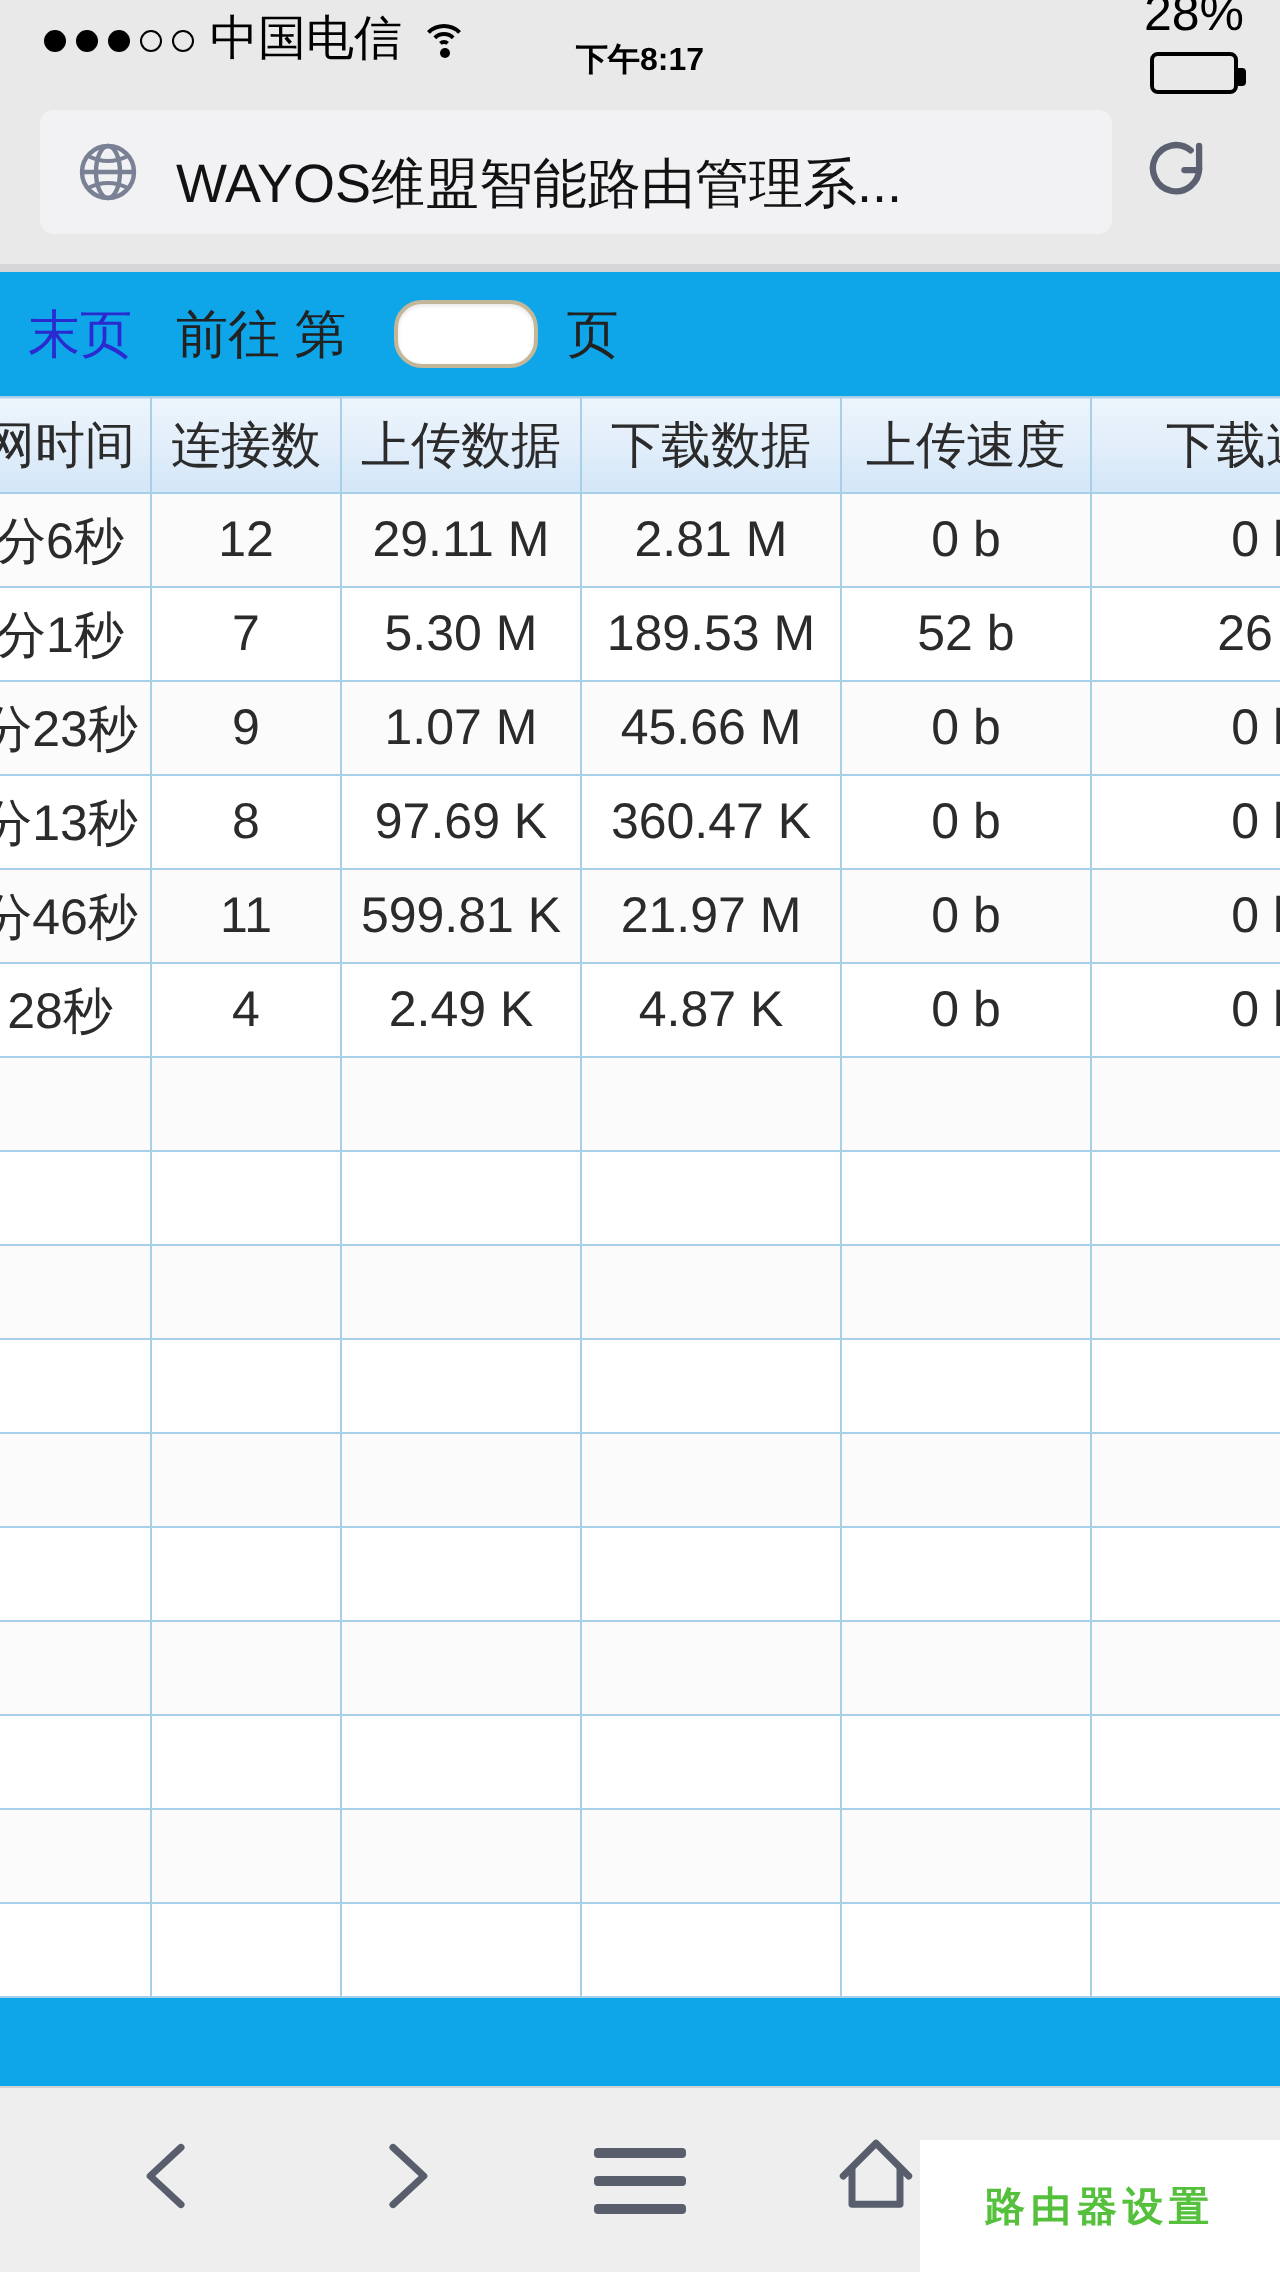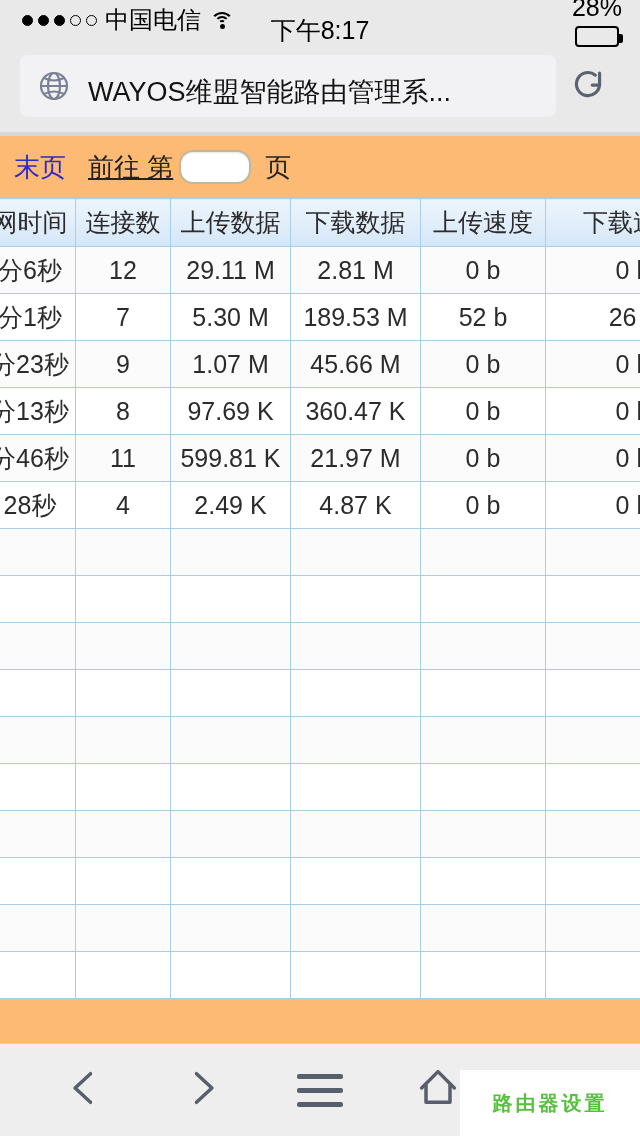--- a/index.html
+++ b/index.html
@@ -25,21 +25,21 @@
   .dot.filled{background:#000;}
   .carrier{font-size:24px;letter-spacing:0px;line-height:1;}
   .wifi{width:26px;height:20px;position:relative;display:inline-block;}
   .wifi i{position:absolute;left:50%;transform:translateX(-50%);border:2.2px solid #000;border-bottom-color:transparent;border-left-color:transparent;border-right-color:transparent;border-radius:50%;}
   .wifi i.a{width:24px;height:24px;top:2px;}
   .wifi i.b{width:15px;height:15px;top:6px;}
   .wifi i.c{width:7px;height:7px;top:10px;}
   .wifi u{position:absolute;left:50%;margin-left:-2.5px;bottom:1px;width:5px;height:5px;background:#000;border-radius:50%;}
   .sb-center{
     position:absolute;left:0;right:0;text-align:center;
-    font-size:25px;font-weight:normal;pointer-events:none;margin-top:20px;
+    font-size:16px;font-weight:bold;pointer-events:none;margin-top:20px;
   }
   .sb-right{margin-left:auto;display:flex;align-items:center;gap:4px;padding-right:18px;flex-direction:column;}
   .batt-pct{font-size:25px;}
   .batt{width:44px;height:21px;border:2px solid #000;border-radius:4px;position:relative;padding:2px;}
   .batt::after{content:"";position:absolute;right:-6px;top:6px;width:4px;height:9px;background:#000;border-radius:0 2px 2px 0;}
   .batt-fill{height:100%;background:#000;border-radius:1px;}
 
   
   .browser-bar{
     height:92px;width:640px;background:#e9e9ea;
@@ -56,28 +56,28 @@
     letter-spacing:0px;
     margin-top:11px;
   }
   .reload{width:64px;display:flex;justify-content:center;align-items:center;flex:none;}
 
   .bar-sep{height:4px;width:640px;background:#d6d6d8;}
 
   
   .page{
     position:absolute;top:136px;left:0;width:640px;height:907px;
-    background:#fdba74;overflow:hidden;
+    background:#0ea5e9;overflow:hidden;
   }
   .pager{
     height:62px;display:flex;align-items:center;gap:0px;
     padding-left:14px;font-size:26px;color:#222;
   }
   .pager .lastlink{color:#2a2ad0;margin-right:22px;}
-  .pager .lbl{margin-right:6px;text-decoration:underline;}
+  .pager .lbl{margin-right:24px;}
   .page-input{
     width:72px;height:34px;background:#fff;
     border:2px solid #c3b79a;border-radius:14px;
     box-shadow:inset 0 1px 2px rgba(0,0,0,.10);
   }
   .pager .tail{margin-left:14px;}
 
   
   .tbl-wrap{width:553px;}
   table{border-collapse:collapse;width:736px;table-layout:fixed;margin-left:-16px;}

